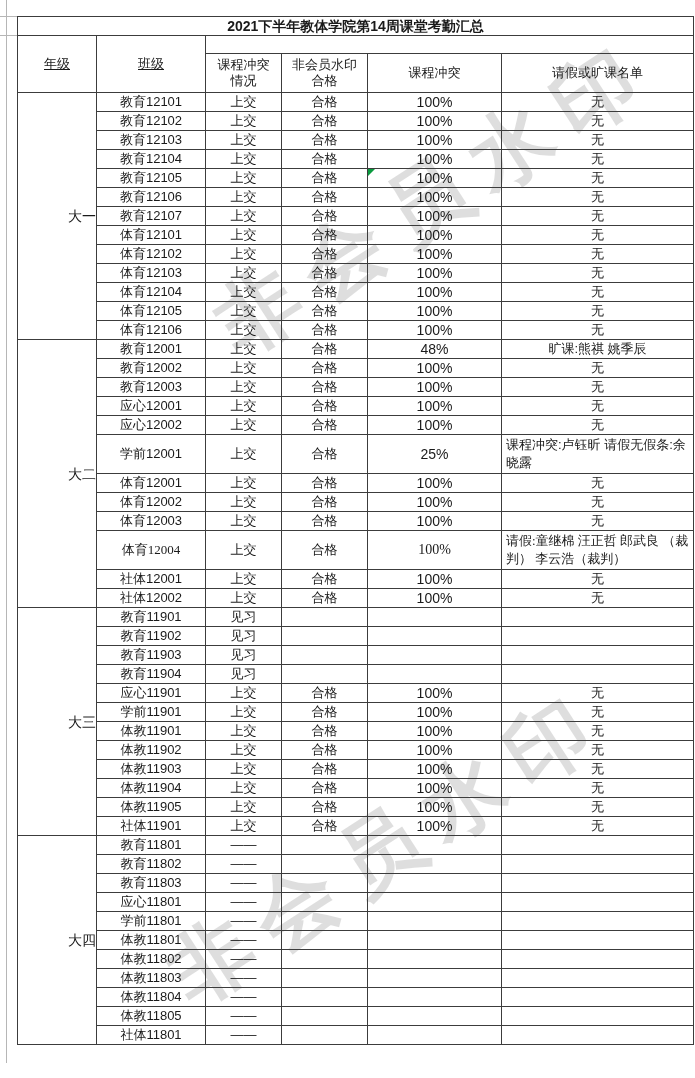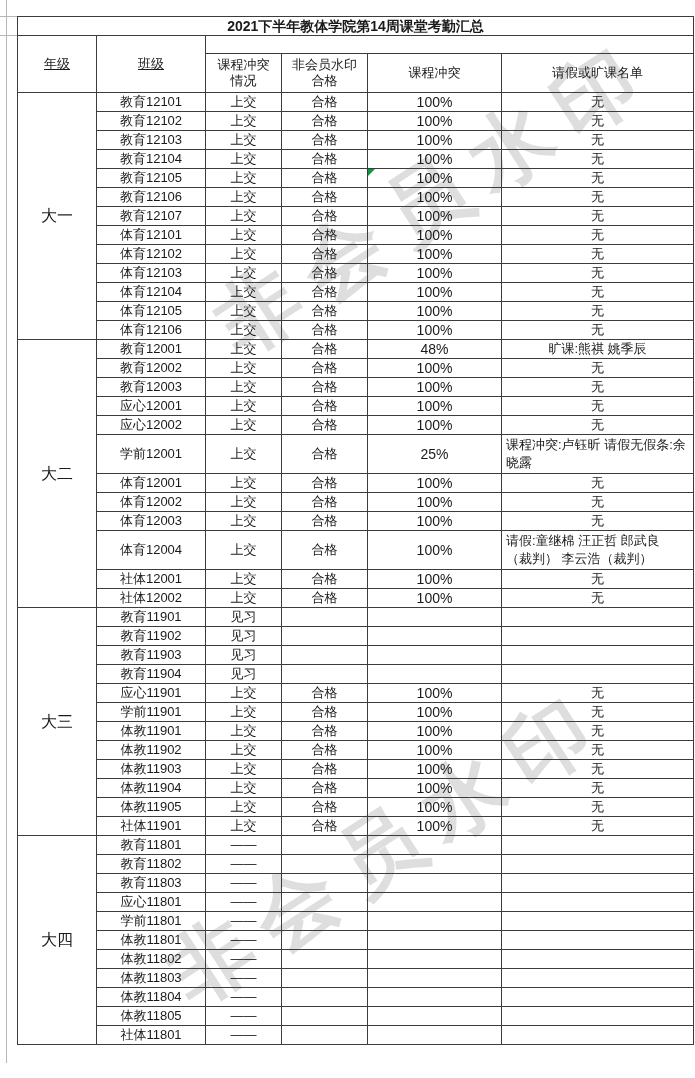--- a/index.html
+++ b/index.html
@@ -34,22 +34,22 @@
     font-size:13px;line-height:16px;overflow:hidden;position:relative;
     background:transparent;
   }
   .title-row{height:19px;}
   .title-row td{font-weight:bold;font-size:14px;}
   .head-strip{height:18px;text-decoration:underline;}
   .head-labels{height:39px;}
   .head-labels td{white-space:pre-line;}
   #table-body tr{height:19px;}
   tr.h2{height:38px;}
-  tr.h3{height:57px;}
-  td.grade{font-size:16px;}
+  tr.h3{height:57px;font-family:Liberation Serif, serif;}
+  td.grade{font-size:14px;text-align:right;}
   td.pct{font-size:14px;}
   td.note-left{text-align:left;padding:1px 4px;line-height:18px;}
   td.marker::before{
     content:'';position:absolute;left:0;top:0;width:0;height:0;
     border-top:7px solid var(--marker-color,#0a9a3e);
     border-right:7px solid transparent;
   }
 </style>
 </head>
 <body>

